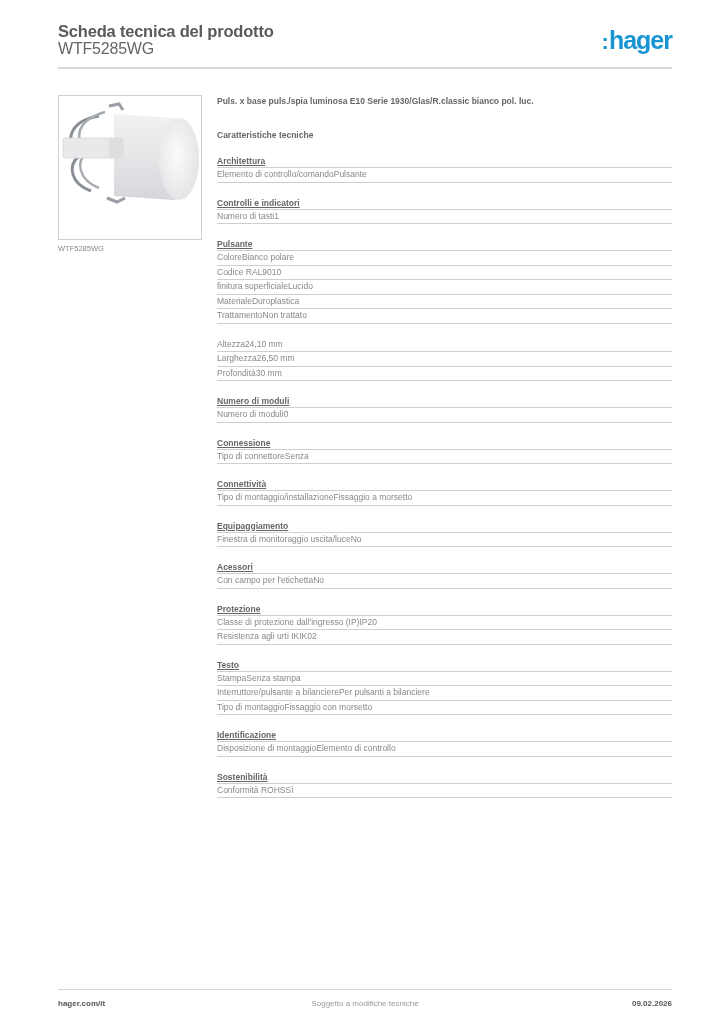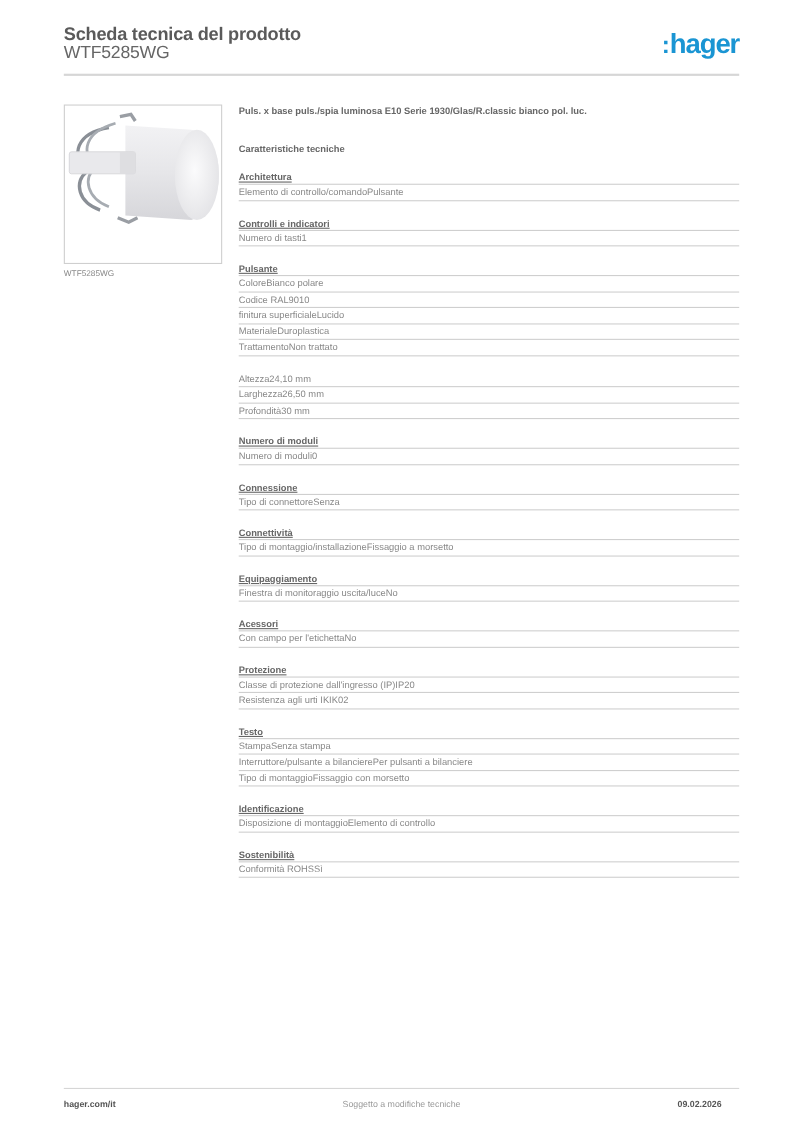--- a/index.html
+++ b/index.html
@@ -21,21 +21,21 @@
 
     .group { margin-top: 14px; }
     .group.first { margin-top: 13px; }
     .group-title { font-size: 8.5px; font-weight: bold; color: #666; height: 13px; line-height: 12px; border-bottom: 1.5px solid #cfcfcf; text-decoration: underline; }
     .row { display: flex; justify-content: flex-start; font-size: 8.5px; color: #888; height: 14.5px; line-height: 13.5px; border-bottom: 1.5px solid #cfcfcf; }
     .row .label, .row .value { white-space: nowrap; }
 
     .footer { position: absolute; left: 58px; top: 989px; width: 614px; border-top: 1.5px solid #d6d6d6; }
     .footer-left { position: absolute; left: 0; top: 9px; font-size: 8px; font-weight: bold; color: #555; }
     .footer-center { position: absolute; left: 0; width: 100%; top: 9px; text-align: center; font-size: 8px; color: #999; }
-    .footer-right { position: absolute; right: 16px; top: 9px; font-size: 8px; font-weight: bold; color: #555; }
+    .footer-right { position: absolute; right: 0; top: 9px; font-size: 8px; font-weight: bold; color: #555; }
   </style>
 </head>
 <body>
 
 <div class="header">
   <div class="doc-title">Scheda tecnica del prodotto</div>
   <div class="doc-code">WTF5285WG</div>
   <div class="logo"><span class="colon">:</span><span>hager</span></div>
 </div>
 

